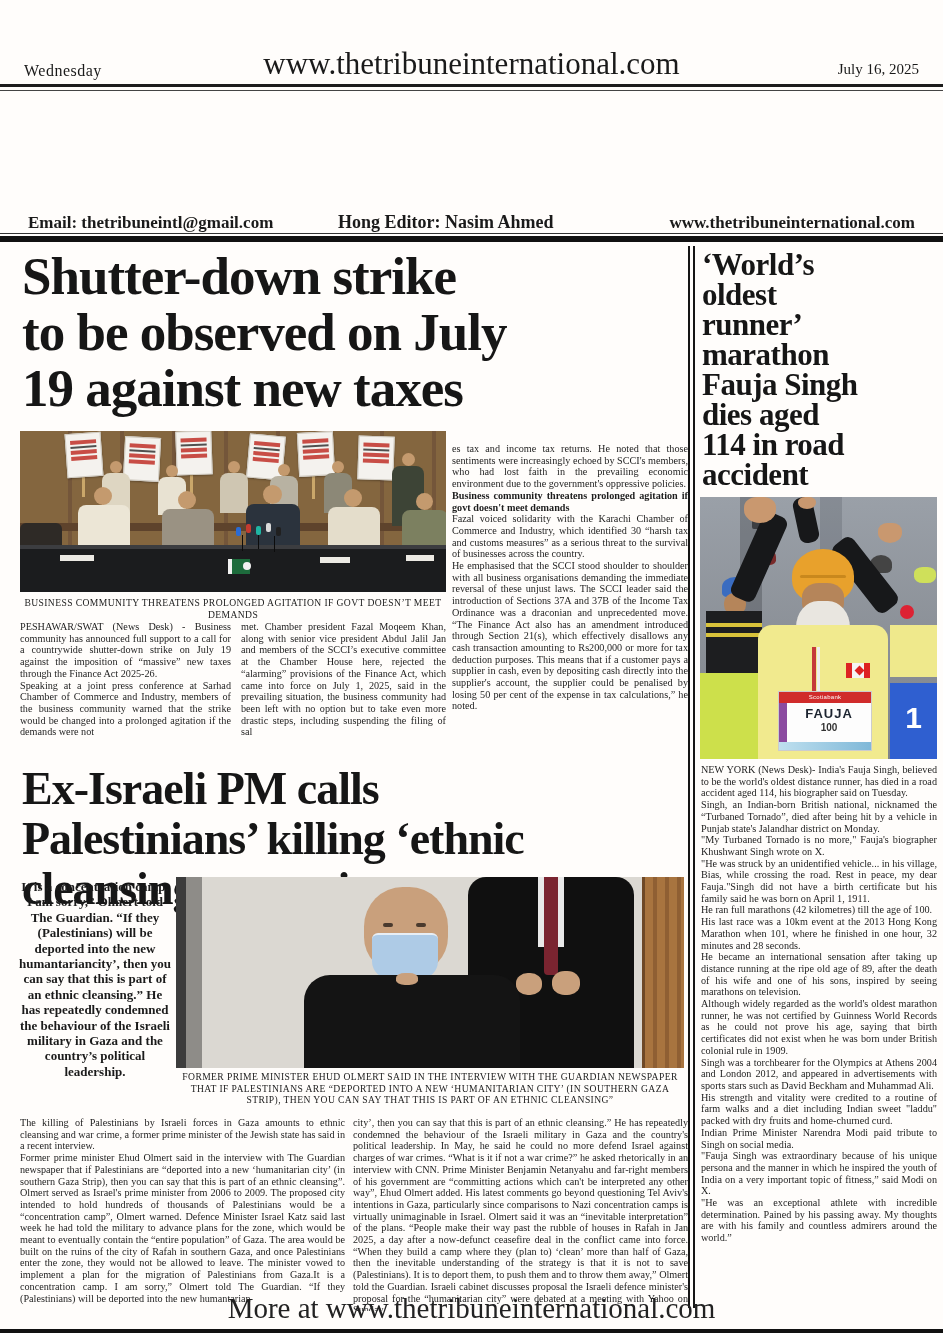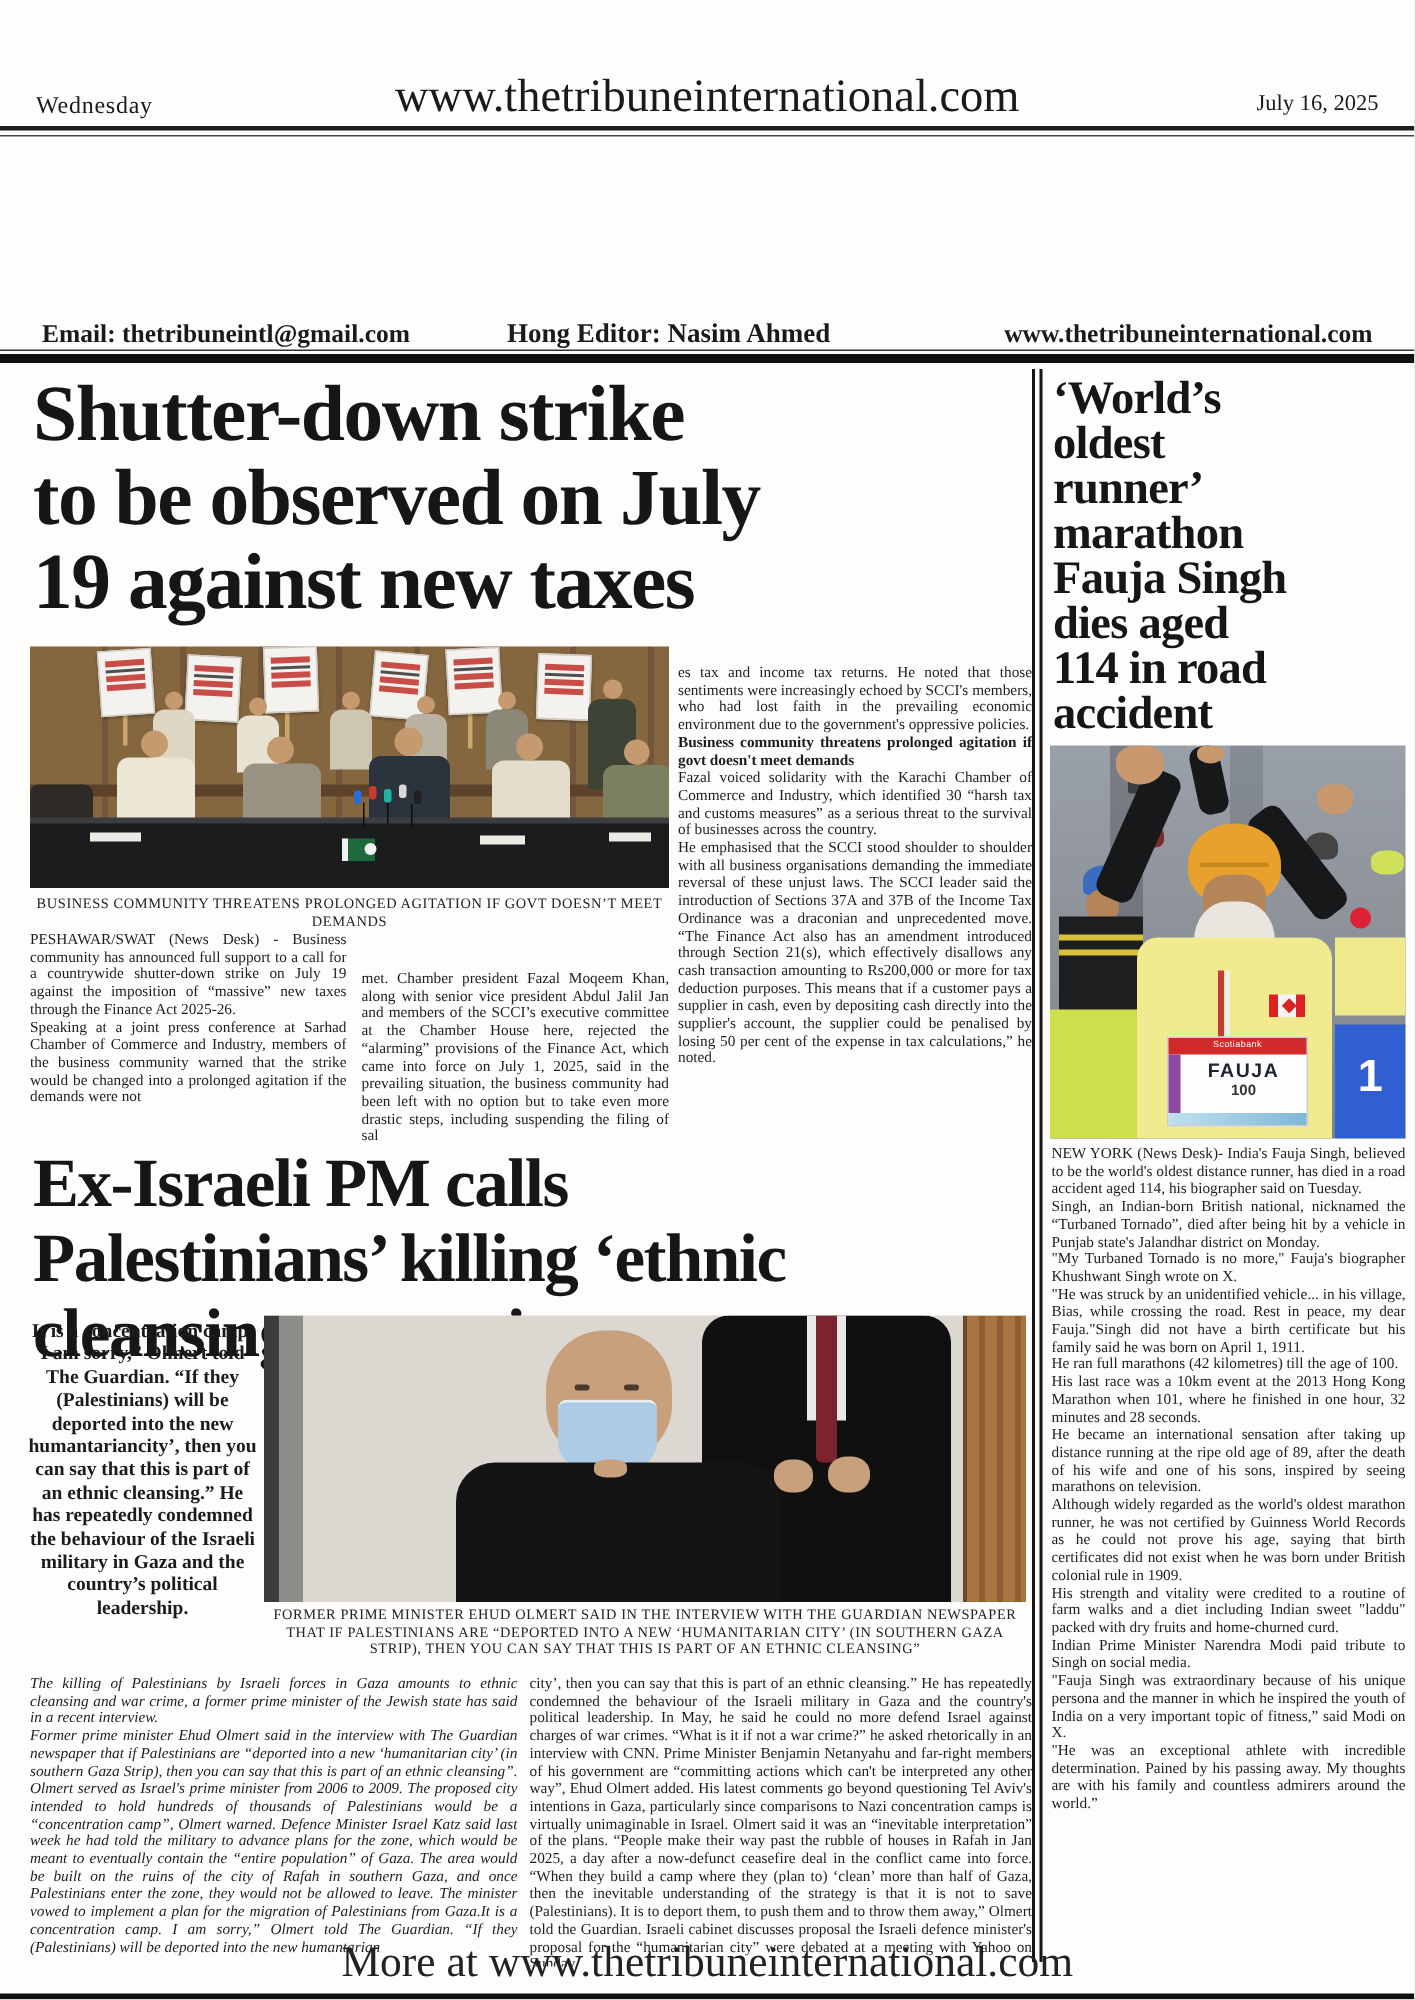--- a/index.html
+++ b/index.html
@@ -41,26 +41,26 @@
   .headline-right { position:absolute; left:702px; top:250px; width:210px;
     font-size:31px; line-height:30px; font-weight:bold; letter-spacing:-.5px; color:#161616; }
   .hl-line { display:block; }
   
   .bodytext { font-size:10.2px; line-height:11.7px; text-align:justify; color:#1d1d1d; overflow:hidden; }
   .bodytext p { margin:0; }
   .subhead-bold { font-weight:bold; }
   .caption { font-size:9.6px; letter-spacing:.4px; text-align:center; color:#222; line-height:11.5px; }
   .col-lead-c { position:absolute; left:452px; top:431px; width:236px; height:336px;margin-top:12px; }
   .col-lead-a { position:absolute; left:20px;  top:621px; width:211px; height:148px; }
-  .col-lead-b { position:absolute; left:241px; top:647px; width:205px; height:148px; }
+  .col-lead-b { position:absolute; left:241px; top:621px; width:205px; height:148px; }
   .caption-press { position:absolute; left:20px; top:597px; width:426px; }
   .pullquote { position:absolute; left:18px; top:879px; width:154px; height:236px;
     font-size:13px; line-height:15.4px; font-weight:bold; text-align:center; color:#1b1b1b; overflow:hidden; }
   .caption-olmert { position:absolute; left:176px; top:1071px; width:508px; }
-  .col-olm-1 { position:absolute; left:20px;  top:1117px; width:325px; height:194px;font-style:italic; }
+  .col-olm-1 { position:absolute; left:20px;  top:1117px; width:325px; height:194px; }
   .col-olm-2 { position:absolute; left:353px; top:1117px; width:335px; height:194px; }
   .col-singh { position:absolute; left:701px; top:764px; width:236px; height:560px; }
   
   .footer-line { position:absolute; left:0; right:0; top:1292px; text-align:center; font-size:29px; color:#222; }
   .bar-bottom { position:absolute; left:0; right:0; top:1329px; height:4px; background:#111; }
   
   .photo { position:absolute; overflow:hidden; background:#888; }
   .photo * { position:absolute; }
   
   .ph-press { left:20px; top:431px; width:426px; height:161px;
@@ -345,20 +345,21 @@
 
   <div class="bodytext col-singh">
     <p>NEW YORK (News Desk)- India's Fauja Singh, believed to be the world's oldest distance runner, has died in a road accident aged 114, his biographer said on Tuesday.</p>
     <p>Singh, an Indian-born British national, nicknamed the “Turbaned Tornado”, died after being hit by a vehicle in Punjab state's Jalandhar district on Monday.</p>
     <p>"My Turbaned Tornado is no more," Fauja's biographer Khushwant Singh wrote on X.</p>
     <p>"He was struck by an unidentified vehicle... in his village, Bias, while crossing the road. Rest in peace, my dear Fauja."Singh did not have a birth certificate but his family said he was born on April 1, 1911.</p>
     <p>He ran full marathons (42 kilometres) till the age of 100.</p>
     <p>His last race was a 10km event at the 2013 Hong Kong Marathon when 101, where he finished in one hour, 32 minutes and 28 seconds.</p>
     <p>He became an international sensation after taking up distance running at the ripe old age of 89, after the death of his wife and one of his sons, inspired by seeing marathons on television.</p>
     <p>Although widely regarded as the world's oldest marathon runner, he was not certified by Guinness World Records as he could not prove his age, saying that birth certificates did not exist when he was born under British colonial rule in 1909.</p>
+    <p>Singh was a torchbearer for the Olympics at Athens 2004 and London 2012, and appeared in advertisements with sports stars such as David Beckham and Muhammad Ali.</p>
     <p>His strength and vitality were credited to a routine of farm walks and a diet including Indian sweet "laddu" packed with dry fruits and home-churned curd.</p>
     <p>Indian Prime Minister Narendra Modi paid tribute to Singh on social media.</p>
     <p>"Fauja Singh was extraordinary because of his unique persona and the manner in which he inspired the youth of India on a very important topic of fitness,” said Modi on X.</p>
     <p>"He was an exceptional athlete with incredible determination. Pained by his passing away. My thoughts are with his family and countless admirers around the world.”</p>
   </div>
 
   <div class="footer-line">More at www.thetribuneinternational.com</div>
   <div class="bar-bottom"></div>
 
 </div>

